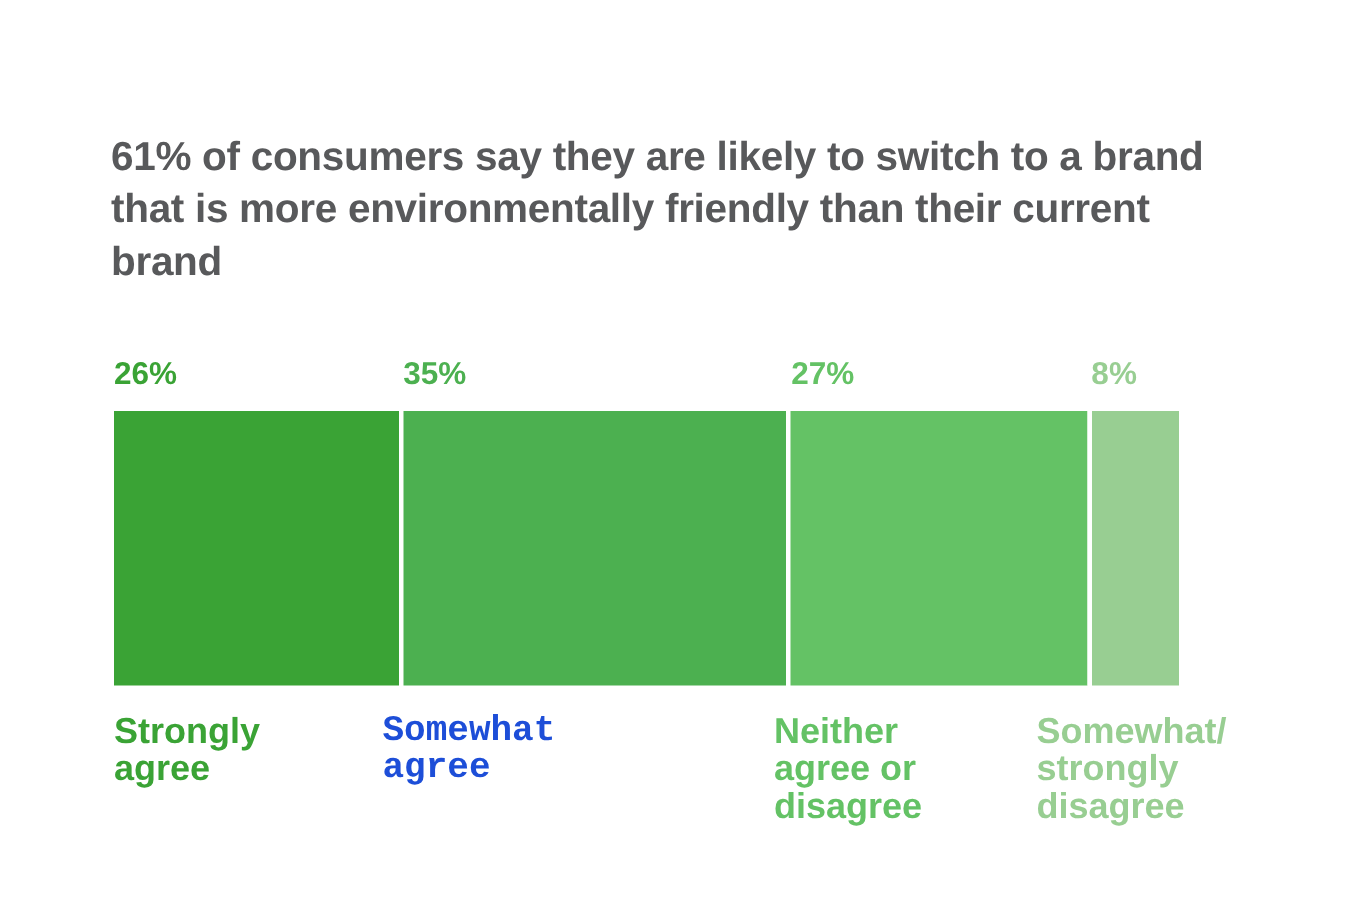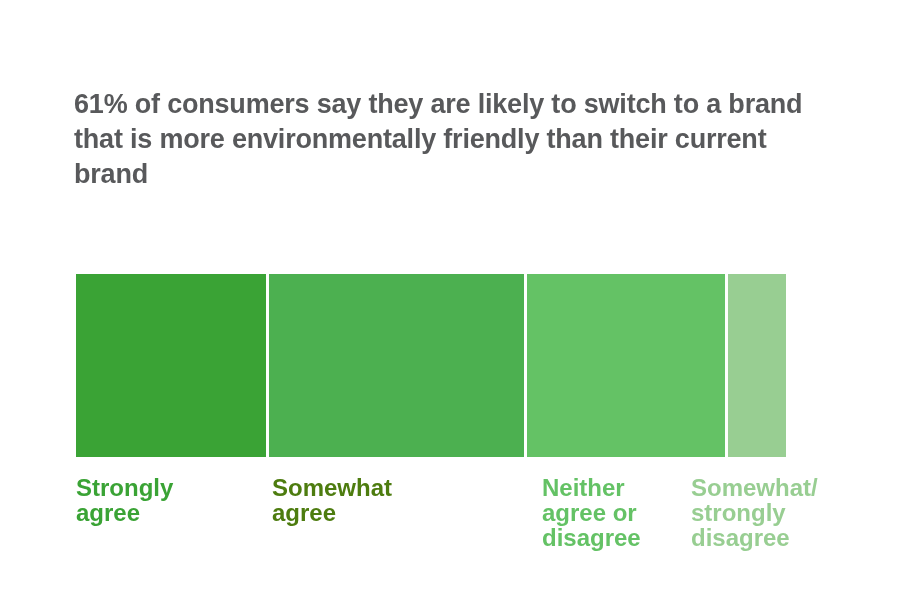--- a/index.html
+++ b/index.html
@@ -102,37 +102,43 @@
 </style>
 </head>
 <body>
 
 <div class="canvas" style="background: rgb(255, 255, 255); margin-top: 32px;">
 
   <div class="chart-title" style="color: rgb(88, 89, 91);">61% of consumers say they are likely to switch to a brand that is more environmentally friendly than their current brand</div>
 
   <div class="plot">
 
+    <div class="value-row">
+      <div class="value-label" id="vl0" style="left: 0px; color: rgb(58, 163, 53);">26%</div>
+      <div class="value-label" id="vl1" style="left: 192.854px; color: rgb(76, 176, 80);">35%</div>
+      <div class="value-label" id="vl2" style="left: 451.427px; color: rgb(100, 194, 101);">27%</div>
+      <div class="value-label" id="vl3" style="left: 651.583px; color: rgb(152, 206, 146);">8%</div>
+    </div>
 
     <div class="bar-row">
       <div class="bar-seg" id="seg0" style="width: 189.854px; background: rgb(58, 163, 53);"></div>
       <div class="bar-gap"></div>
       <div class="bar-seg" id="seg1" style="width: 255.573px; background: rgb(76, 176, 80);"></div>
       <div class="bar-gap"></div>
       <div class="bar-seg" id="seg2" style="width: 197.156px; background: rgb(100, 194, 101);"></div>
       <div class="bar-gap"></div>
       <div class="bar-seg" id="seg3" style="width: 58.4167px; background: rgb(152, 206, 146);"></div>
     </div>
 
     <div class="cat-row">
       <div class="cat-label" id="cl0" style="left: 0px; color: rgb(58, 163, 53); width: 249.854px;">Strongly
 agree</div>
-      <div class="cat-label" id="cl1" style="left: 196px; color: #4d7c0f; width: 315.573px;">Somewhat
+      <div class="cat-label" id="cl1" style="left: 179px; color: #1d4ed8; width: 315.573px; font-family: Liberation Mono, monospace;">Somewhat
 agree</div>
-      <div class="cat-label" id="cl2" style="left: 466px; color: rgb(100, 194, 101); width: 257.156px;">Neither
+      <div class="cat-label" id="cl2" style="left: 440px; color: rgb(100, 194, 101); width: 257.156px;">Neither
 agree or
 disagree</div>
       <div class="cat-label" id="cl3" style="left: 615px; color: rgb(152, 206, 146); width: 120px;">Somewhat/
 strongly
 disagree</div>
     </div>
 
   </div>
 </div>
 

